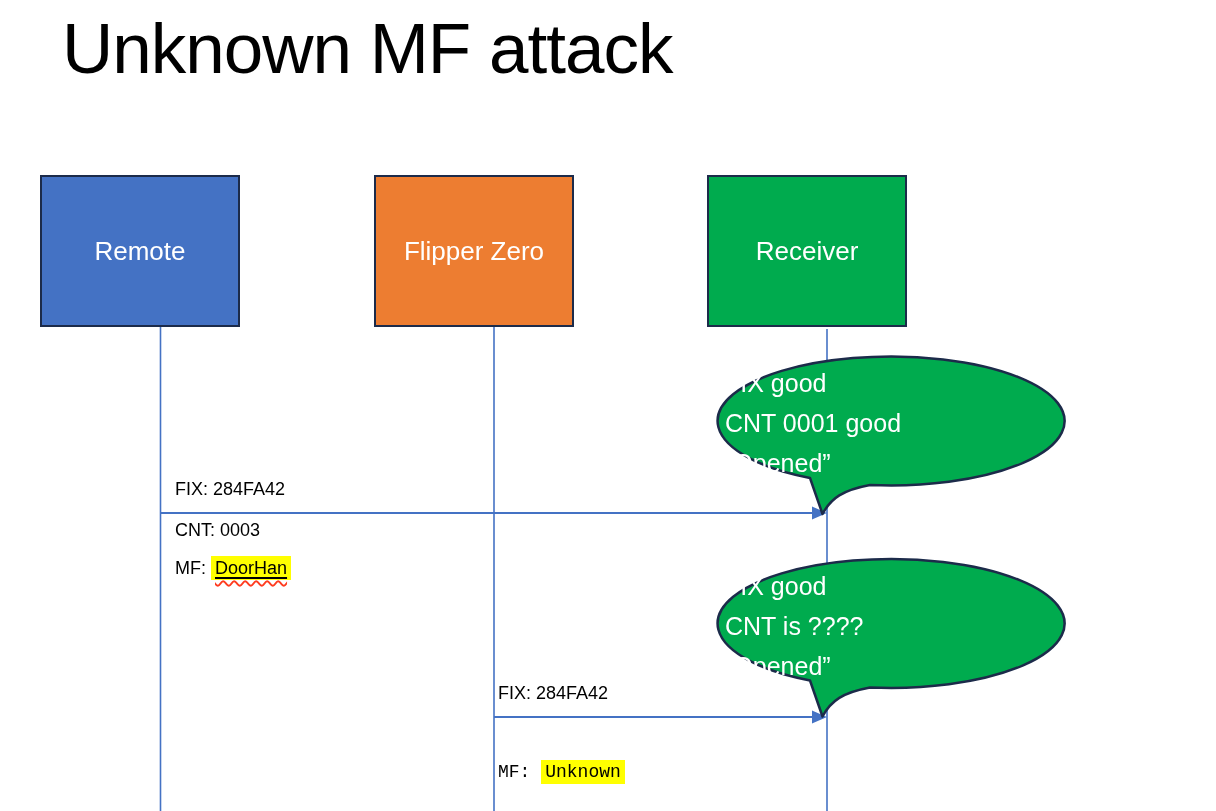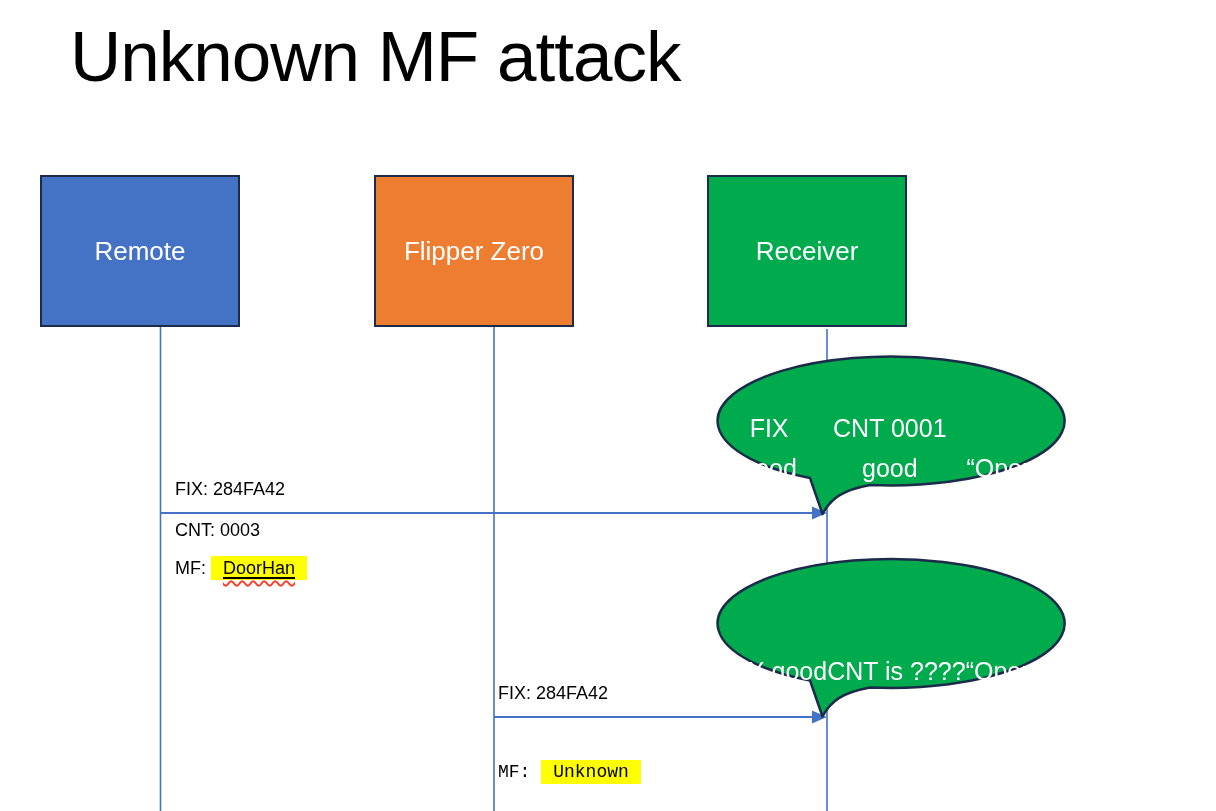--- a/index.html
+++ b/index.html
@@ -5,21 +5,21 @@
   html,body{margin:0;padding:0;}
   body{
     width:1216px;height:811px;position:relative;overflow:hidden;
     background:#ffffff;
     font-family:"Liberation Sans", sans-serif;
   }
   .slide{position:absolute;inset:0;}
 
   
   .slide-title{
-    position:absolute;left:58px;top:4px;margin:12px;
+    position:absolute;left:58px;top:4px;margin:4px;
     font-size:71px;font-weight:300;letter-spacing:-1px;color:#000;
     line-height:1.15;white-space:nowrap;
   }
 
   
   .actor{
     position:absolute;top:175px;width:200px;height:152px;
     box-sizing:border-box;border:2.5px solid #1c2b4a;
     display:flex;align-items:center;justify-content:center;
     color:#ffffff;font-size:26px;
@@ -27,37 +27,37 @@
   .actor-remote{left:40px;background:#4472C4;}
   .actor-flipper{left:374px;background:#ED7D31;}
   .actor-receiver{left:707px;background:#00AB4E;}
 
   
   .diagram-svg{position:absolute;left:0;top:0;}
 
   
   .callout-text{
     position:absolute;left:725px;width:347px;height:130px;
-    display:flex;align-items:flex-end;justify-content:center;
+    display:flex;flex-direction:column;align-items:flex-start;justify-content:center;
     color:#ffffff;font-size:25px;line-height:40px;text-align:center;
     pointer-events:none;
   }
   .callout-text-1{top:358px;}
   .callout-text-2{top:561px;}
 
   
   .msg{position:absolute;color:#000;font-size:18px;white-space:nowrap;}
   .msg1-above{left:175px;top:479px;}
   .msg1-mid{left:175px;top:520px;}
   .msg1-below{left:175px;top:558px;}
   .msg2-above{left:498px;top:683px;}
   .msg2-mid{left:498px;top:724px;}
   .msg2-below{left:498px;top:762px;font-family:Liberation Mono, monospace;}
 
-  .hl{background:#FFFF00;padding:2px 12px;}
+  .hl{background:#FFFF00;padding:2px 4px;}
   .u{
     text-decoration:underline solid currentColor;
     text-decoration-thickness:1.5px;
     text-underline-offset:3px;
   }
   .sq{
     text-decoration:underline wavy #ff3b1f;
     text-decoration-thickness:1.5px;
     text-underline-offset:6px;
   }

